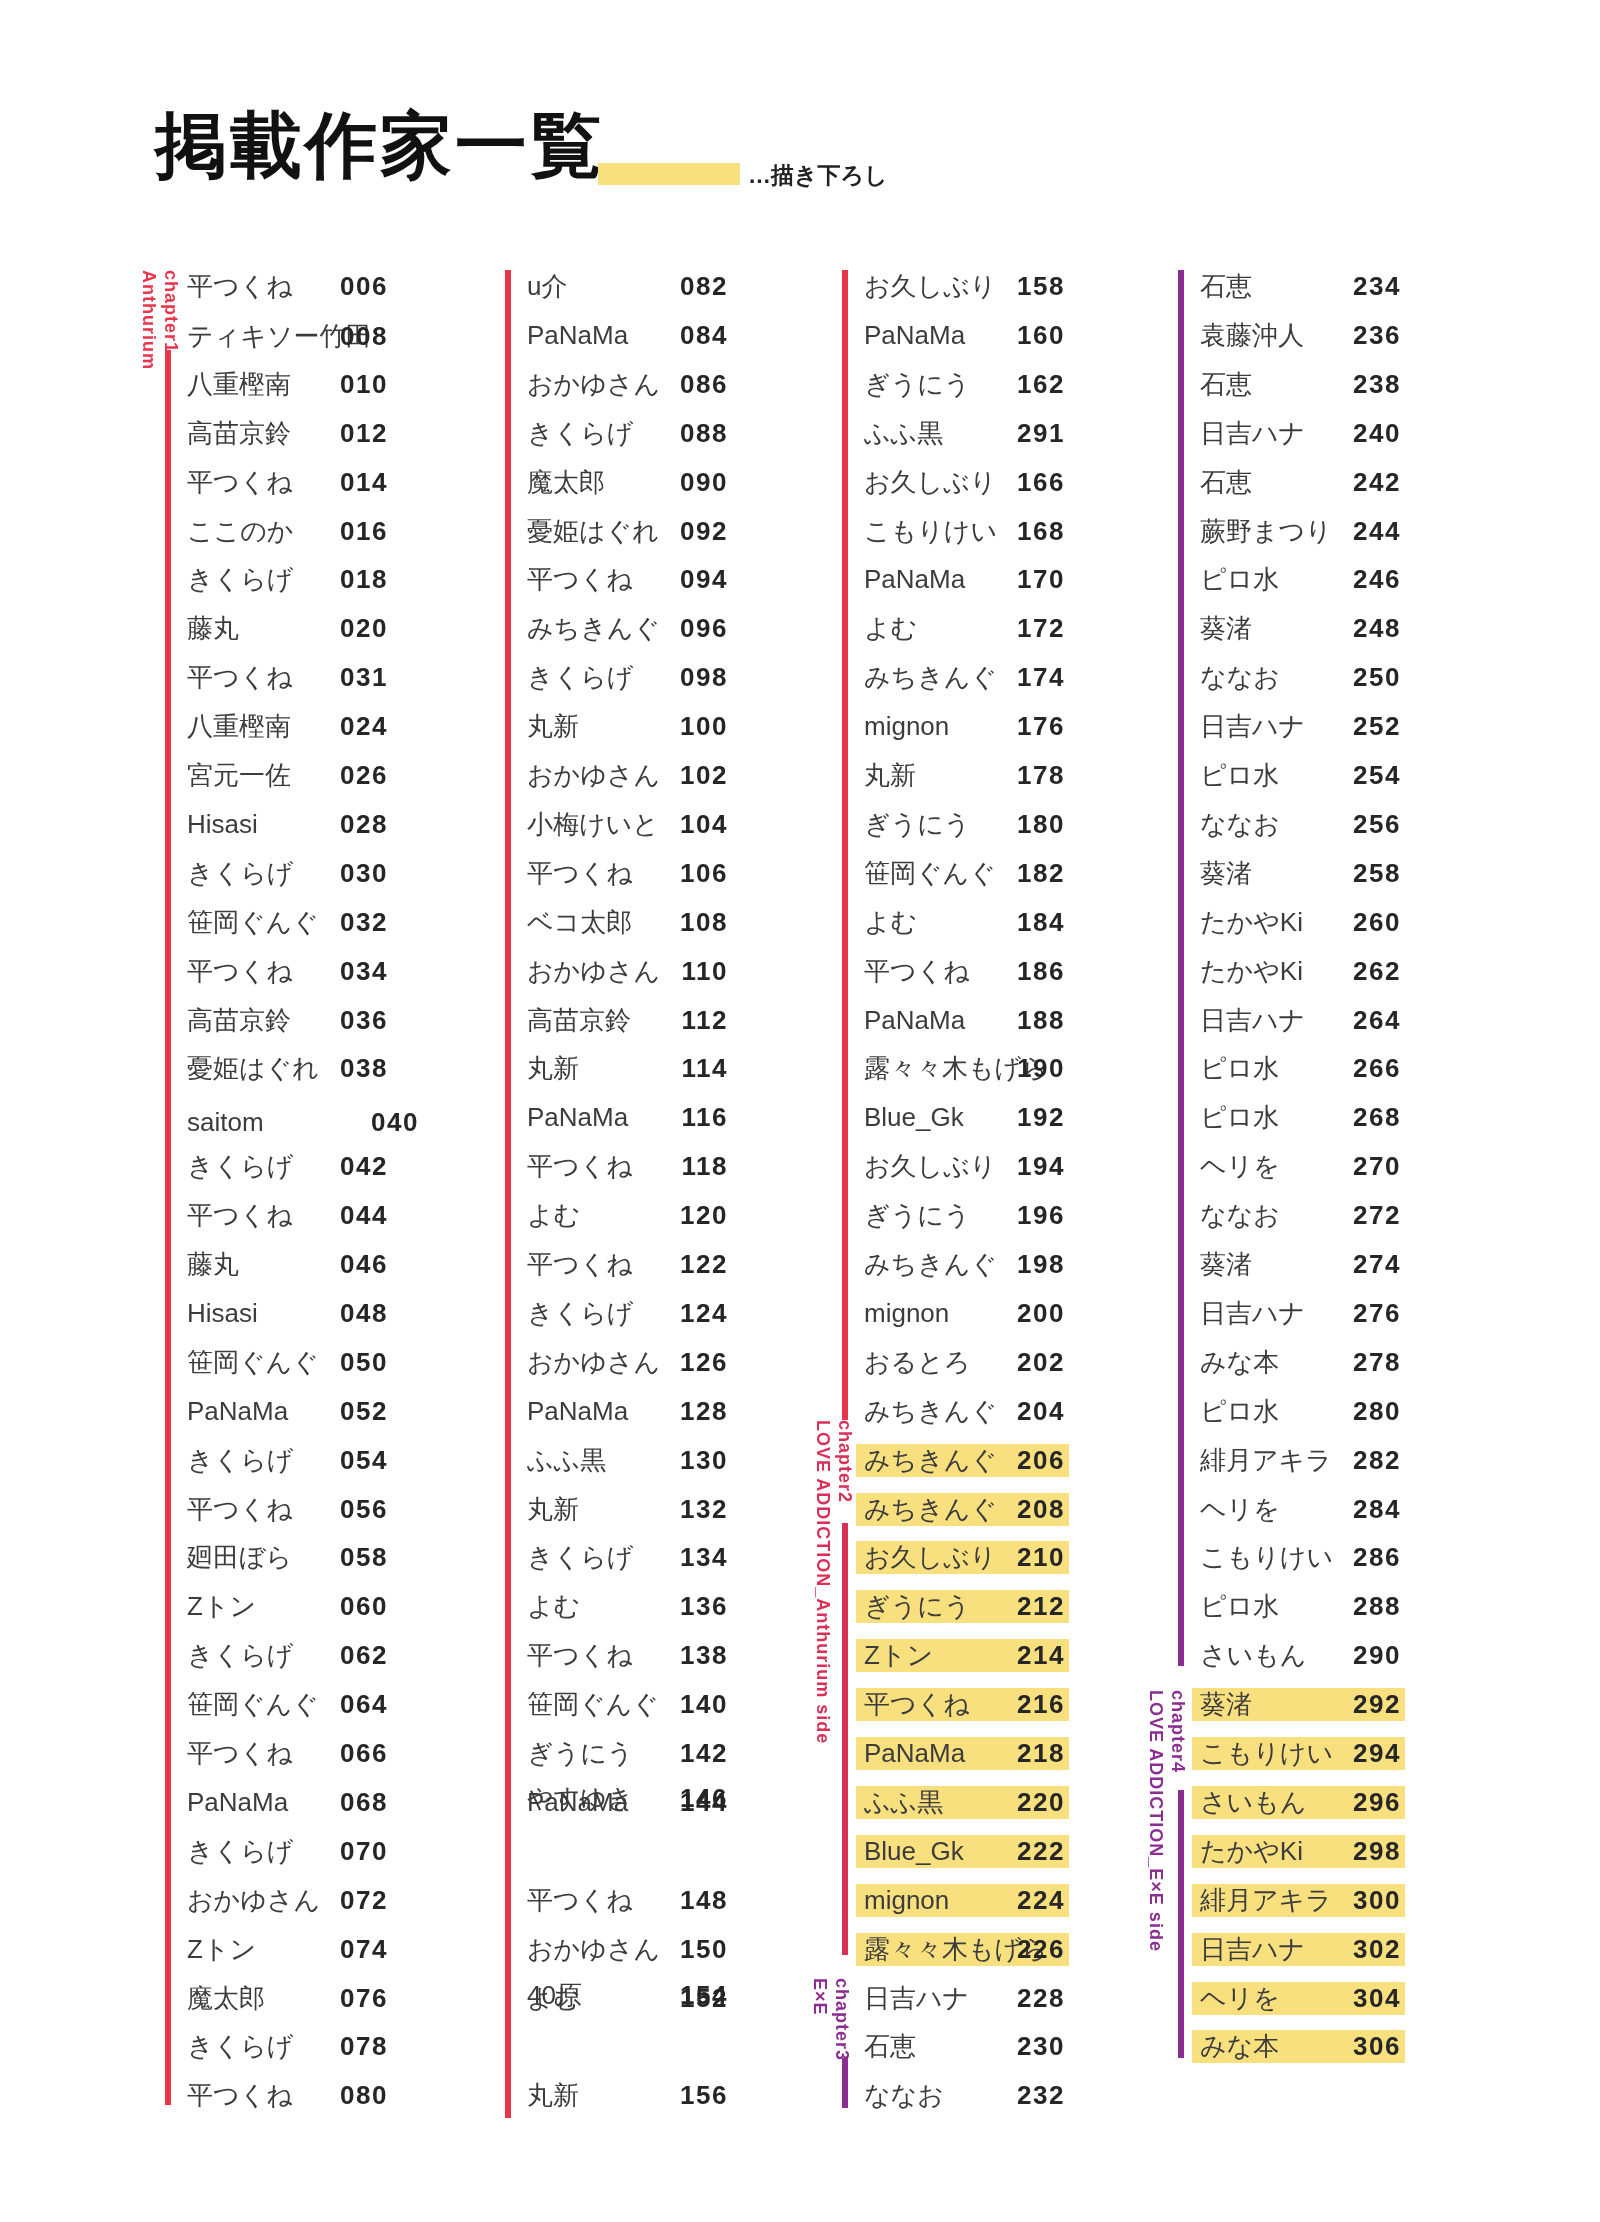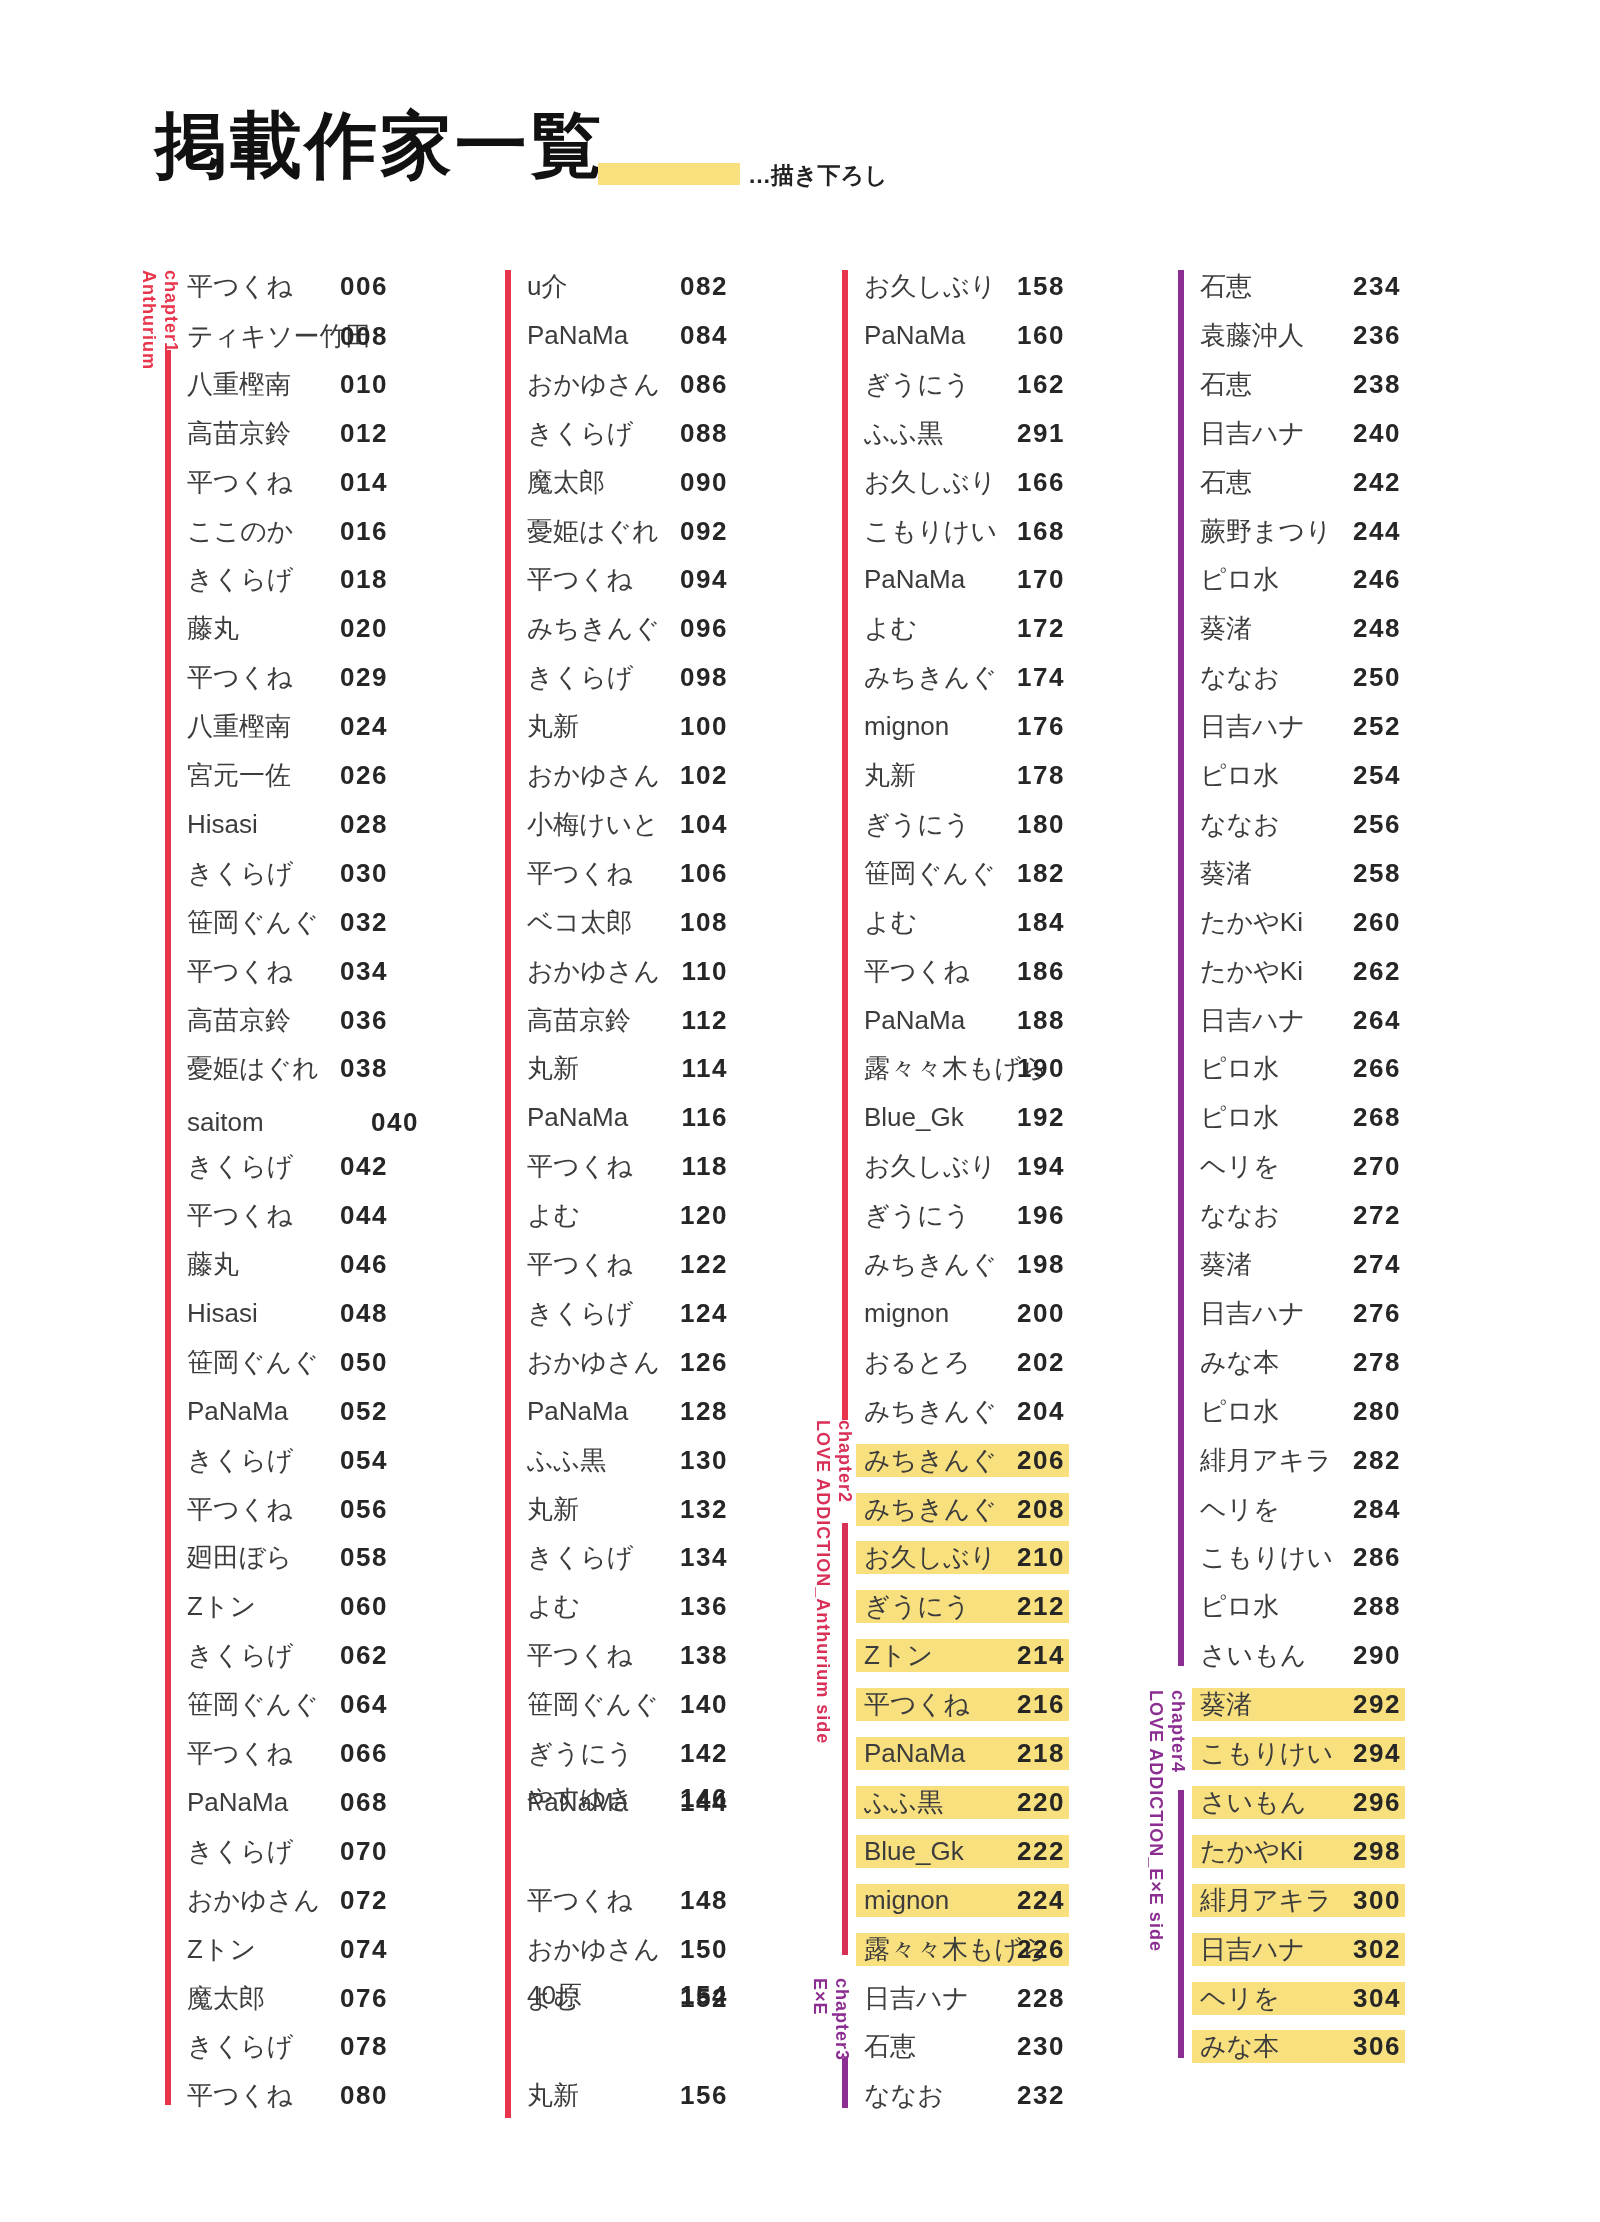--- a/index.html
+++ b/index.html
@@ -109,21 +109,21 @@
     <div class="row" style="top: 293.4px;">
       <span class="name">きくらげ</span>
       <span class="page">018</span>
     </div>
     <div class="row" style="top: 342.3px;">
       <span class="name">藤丸</span>
       <span class="page">020</span>
     </div>
     <div class="row" style="top: 391.2px;">
       <span class="name">平つくね</span>
-      <span class="page">029</span>
+      <span class="page">031</span>
     </div>
     <div class="row" style="top: 440.1px;">
       <span class="name">八重樫南</span>
       <span class="page">024</span>
     </div>
     <div class="row" style="top: 489px;">
       <span class="name">宮元一佐</span>
       <span class="page">026</span>
     </div>
     <div class="row" style="top: 537.9px;">

